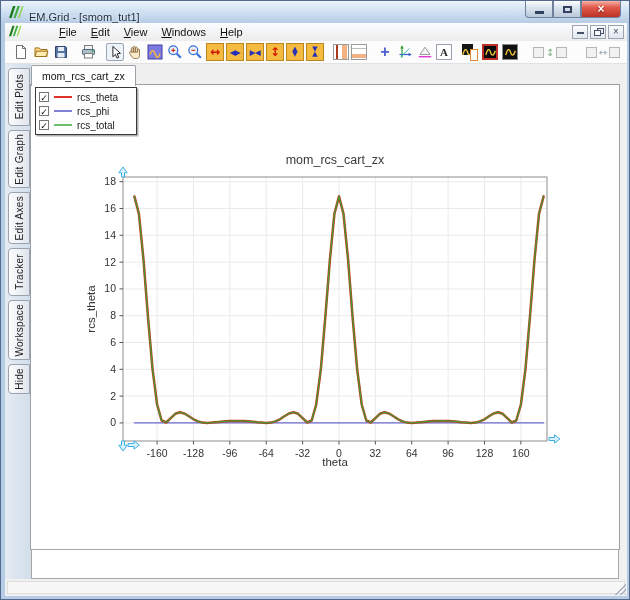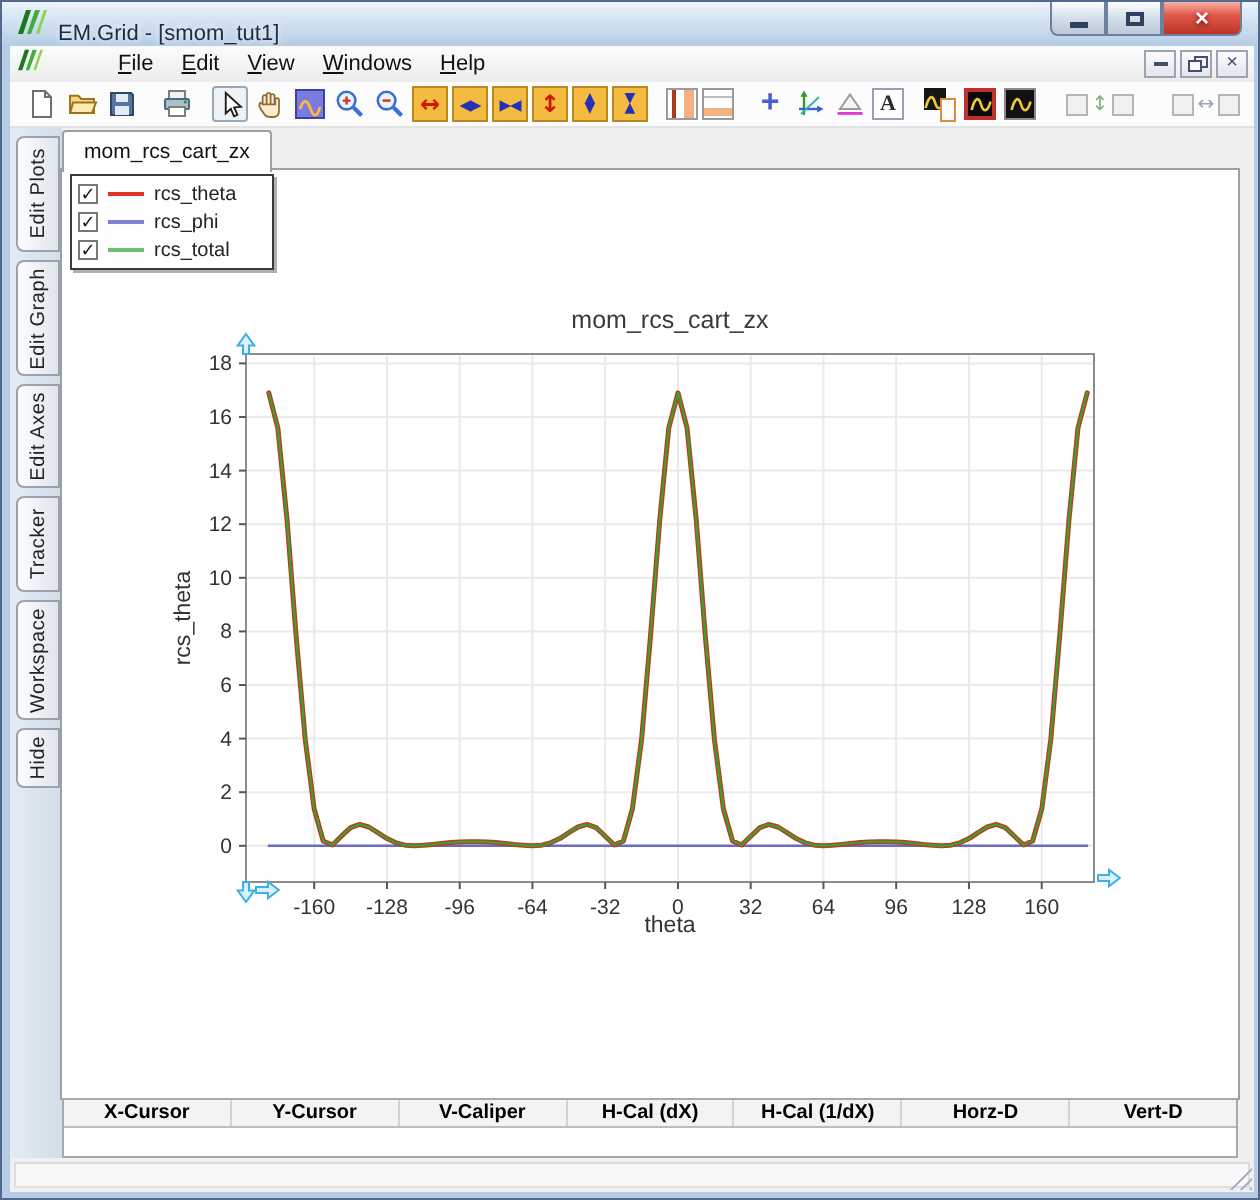--- a/index.html
+++ b/index.html
@@ -397,29 +397,20 @@
         </div>
         <div class="lrow">
           <span class="cb">✓</span>
           <span class="sw" style="background: rgb(112, 192, 112);"></span>
           <span class="llbl">rcs_total</span>
         </div>
       </div>
   </div>
 
   <div class="cursor-table" id="cursor-table">
-      <div class="ct-row hdr">
-        <div class="ct-cell">X-Cursor</div>
-        <div class="ct-cell">Y-Cursor</div>
-        <div class="ct-cell">V-Caliper</div>
-        <div class="ct-cell">H-Cal (dX)</div>
-        <div class="ct-cell">H-Cal (1/dX)</div>
-        <div class="ct-cell">Horz-D</div>
-        <div class="ct-cell">Vert-D</div>
-      </div>
     </div>
 
   <div class="statusbar">
     <div class="sb-inner"><span></span></div>
     <div class="grip"></div>
   </div>
 
 </div>
 
 </body></html>

